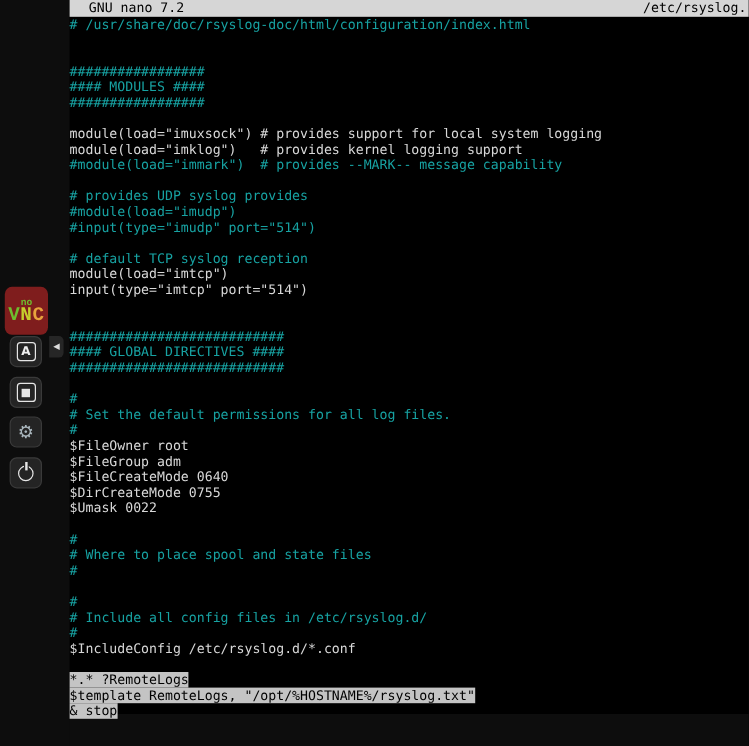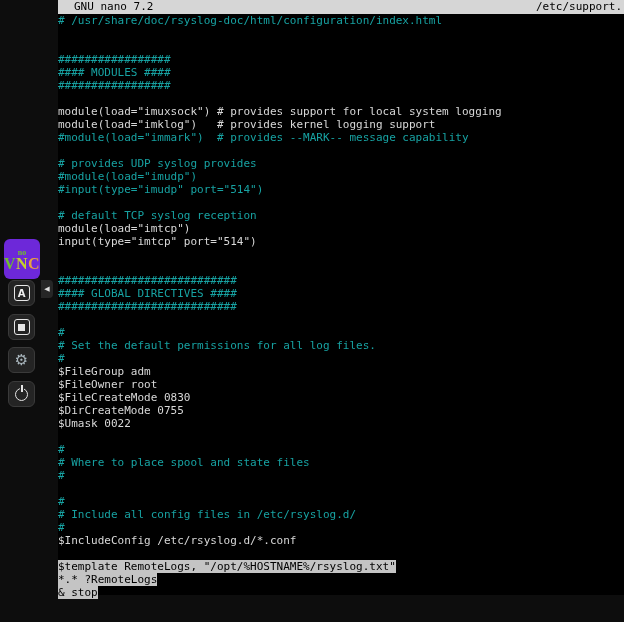--- a/index.html
+++ b/index.html
@@ -17,23 +17,23 @@
   .lines { position:absolute; left:0; top:14px; right:0; bottom:0; }
   .tline { height:13px; line-height:13px; font-size:11px; white-space:pre; color:#d8d8d8; }
   .tline.comment { color:#17a2a2; }
   .tline.code { color:#d8d8d8; }
   .tline.selected .sel { background:#c4c4c4; color:#000; }
 
   
   .vnc-toolbar { position:absolute; left:0; top:0; width:58px; height:622px; background:#0d0d0d; }
   .logo-box {
     position:absolute; left:4px; top:239px; width:36px; height:40px;
-    background:#6d28d9; border-radius:6px;
+    background:#7f1d1d; border-radius:6px;
     display:flex; flex-direction:column; align-items:center; justify-content:center;
-    font-family:Liberation Serif, serif;
+    font-family:Liberation Mono, monospace;
   }
   .logo-no { font-size:8px; font-weight:bold; color:#6fbe2e; line-height:8px; }
   .logo-vnc { font-size:16px; font-weight:bold; line-height:13px; letter-spacing:0.5px; }
   .handle {
     position:absolute; left:41px; top:280px; width:12px; height:18px;
     background:#262626; border-radius:0 4px 4px 0;
     display:flex; align-items:center; justify-content:center;
     cursor:pointer;
   }
   .handle span { color:#dddddd; font-size:7px; font-family:"DejaVu Sans", sans-serif; }
@@ -97,21 +97,21 @@
     <button class="vbtn b4">
       <span class="pwr">
         <span class="pwr-line"></span>
       </span>
     </button>
   </div>
 
   <div class="terminal">
     <div class="titlebar">
       <span>GNU nano 7.2</span>
-      <span>/etc/support.</span>
+      <span>/etc/rsyslog.</span>
     </div>
     <div class="lines">
         <div class="tline comment"># /usr/share/doc/rsyslog-doc/html/configuration/index.html</div>
         <div class="tline blank"></div>
         <div class="tline blank"></div>
         <div class="tline comment">#################</div>
         <div class="tline comment">#### MODULES ####</div>
         <div class="tline comment">#################</div>
         <div class="tline blank"></div>
         <div class="tline code">module(load="imuxsock") # provides support for local system logging</div>
@@ -127,34 +127,34 @@
         <div class="tline code">input(type="imtcp" port="514")</div>
         <div class="tline blank"></div>
         <div class="tline blank"></div>
         <div class="tline comment">###########################</div>
         <div class="tline comment">#### GLOBAL DIRECTIVES ####</div>
         <div class="tline comment">###########################</div>
         <div class="tline blank"></div>
         <div class="tline comment">#</div>
         <div class="tline comment"># Set the default permissions for all log files.</div>
         <div class="tline comment">#</div>
+        <div class="tline code">$FileOwner root</div>
         <div class="tline code">$FileGroup adm</div>
-        <div class="tline code">$FileOwner root</div>
-        <div class="tline code">$FileCreateMode 0830</div>
+        <div class="tline code">$FileCreateMode 0640</div>
         <div class="tline code">$DirCreateMode 0755</div>
         <div class="tline code">$Umask 0022</div>
         <div class="tline blank"></div>
         <div class="tline comment">#</div>
         <div class="tline comment"># Where to place spool and state files</div>
         <div class="tline comment">#</div>
         <div class="tline blank"></div>
         <div class="tline comment">#</div>
         <div class="tline comment"># Include all config files in /etc/rsyslog.d/</div>
         <div class="tline comment">#</div>
         <div class="tline code">$IncludeConfig /etc/rsyslog.d/*.conf</div>
         <div class="tline blank"></div>
+        <div class="tline selected"><span class="sel">*.* ?RemoteLogs</span></div>
         <div class="tline selected"><span class="sel">$template RemoteLogs, "/opt/%HOSTNAME%/rsyslog.txt"</span></div>
-        <div class="tline selected"><span class="sel">*.* ?RemoteLogs</span></div>
         <div class="tline selected"><span class="sel">&amp; stop</span></div>
       </div>
   </div>
 
 </div>
 
 </body></html>

